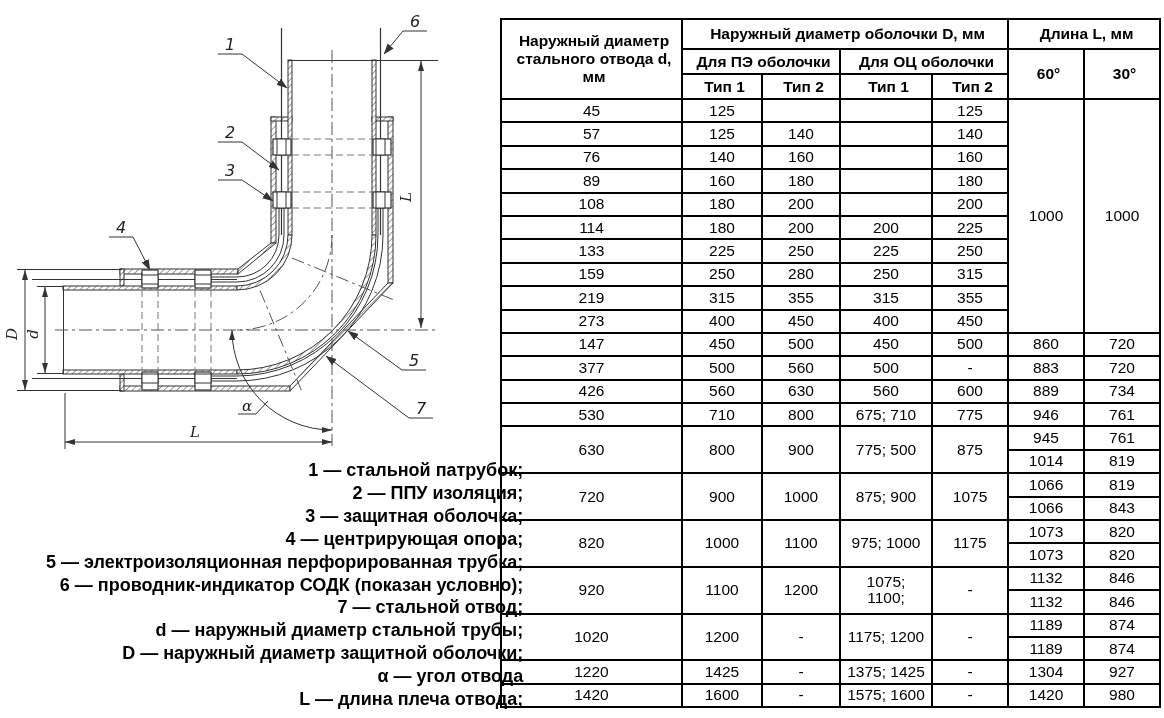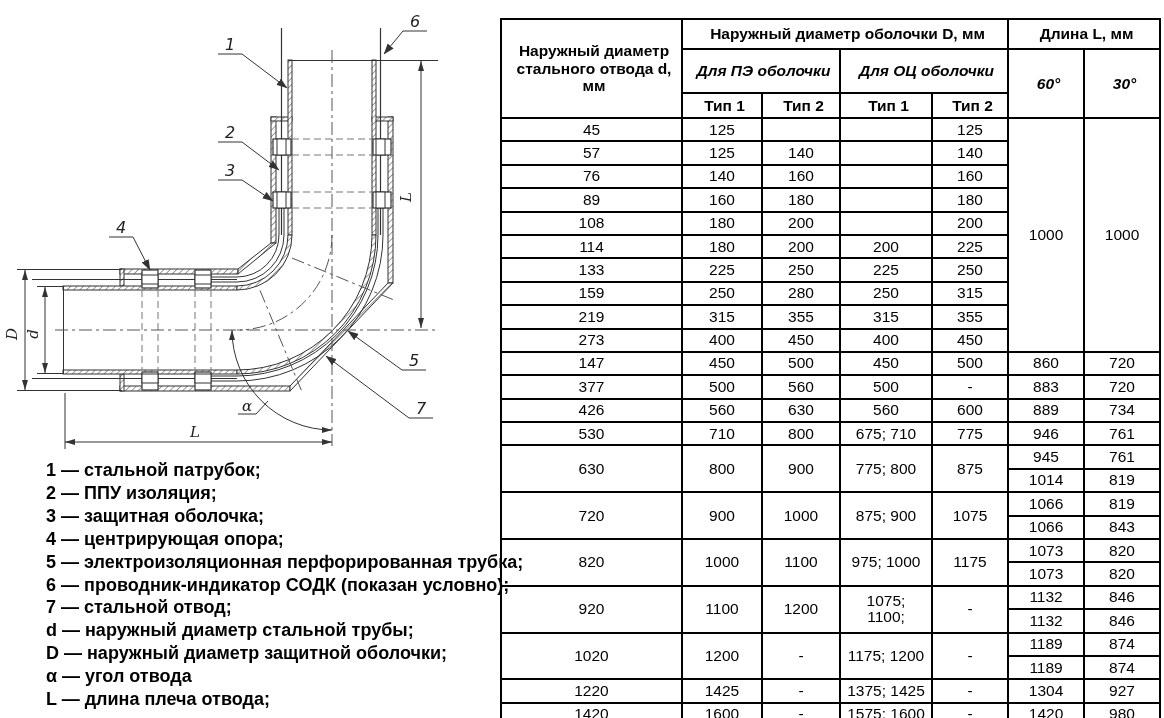--- a/index.html
+++ b/index.html
@@ -1,28 +1,28 @@
 <!DOCTYPE html>
 <html><head>
 <meta charset="utf-8">
 <style>
   html,body{margin:0;padding:0;background:#fff;}
   .page{position:relative;width:1164px;height:718px;background:#ffffff;overflow:hidden;
         font-family:"Liberation Sans",sans-serif;color:#000;}
   svg.drawing{position:absolute;left:0;top:0;}
   .legend{position:absolute;left:46px;top:459px;font-size:18px;font-weight:600;
-          line-height:22.9px;color:#000;white-space:nowrap;}
+          line-height:22.9px;color:#000;white-space:nowrap;text-align:right;}
   table.dims{position:absolute;left:500px;top:18px;width:660px;border-collapse:collapse;
              table-layout:fixed;}
   table.dims th, table.dims td{border:2px solid #000;text-align:center;vertical-align:middle;
              padding:0 2px;white-space:pre-line;overflow:hidden;}
   table.dims th{font-size:15.5px;font-weight:bold;line-height:1.15;padding-left:7px;}
   table.dims td{font-size:15.5px;height:21.4px;line-height:1.05;}
   table.dims thead tr.h1{height:30px;}
-  table.dims thead tr.h2{height:44px;font-style:italic;}
+  table.dims thead tr.h2{height:25px;}
   table.dims thead tr.h3{height:25px;}
   .dwg-num{font-family:"DejaVu Sans",sans-serif;font-style:italic;font-size:16px;fill:#222;}
   .dwg-dim{font-family:"DejaVu Serif",serif;font-style:italic;font-size:15px;fill:#222;}
 </style>
 </head>
 <body>
 
 <div class="page">
 
   <svg class="drawing" width="498" height="456" viewBox="0 0 498 456">
@@ -350,21 +350,21 @@
           <td>800</td>
           <td>675; 710</td>
           <td>775</td>
           <td>946</td>
           <td>761</td>
         </tr>
         <tr>
           <td rowspan="2">630</td>
           <td rowspan="2">800</td>
           <td rowspan="2">900</td>
-          <td rowspan="2">775; 800</td>
+          <td rowspan="2">775; 500</td>
           <td rowspan="2">875</td>
           <td>945</td>
           <td>761</td>
         </tr>
         <tr>
           <td>1014</td>
           <td>819</td>
         </tr>
         <tr>
           <td rowspan="2">720</td>

